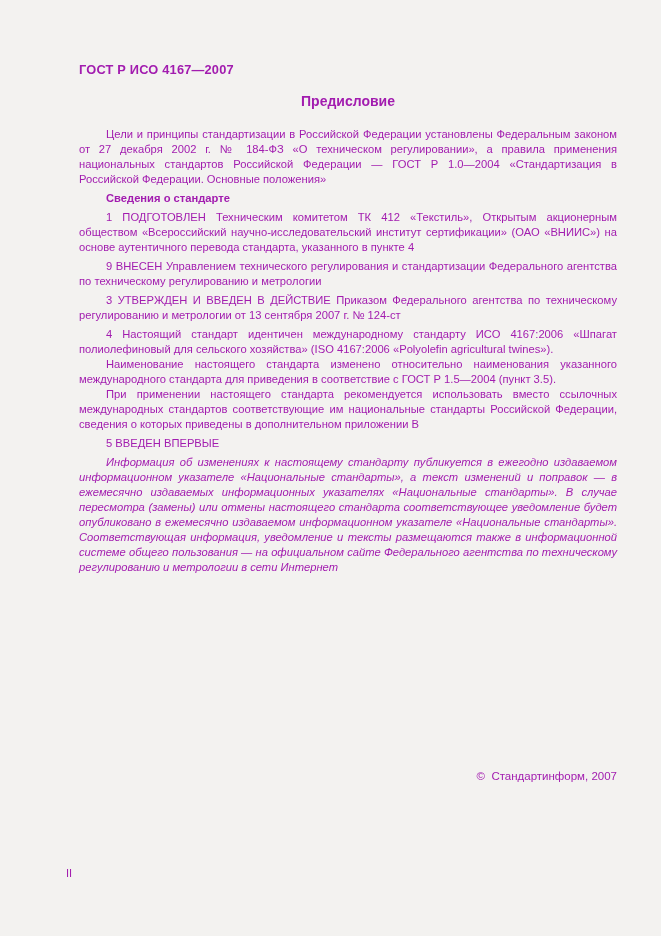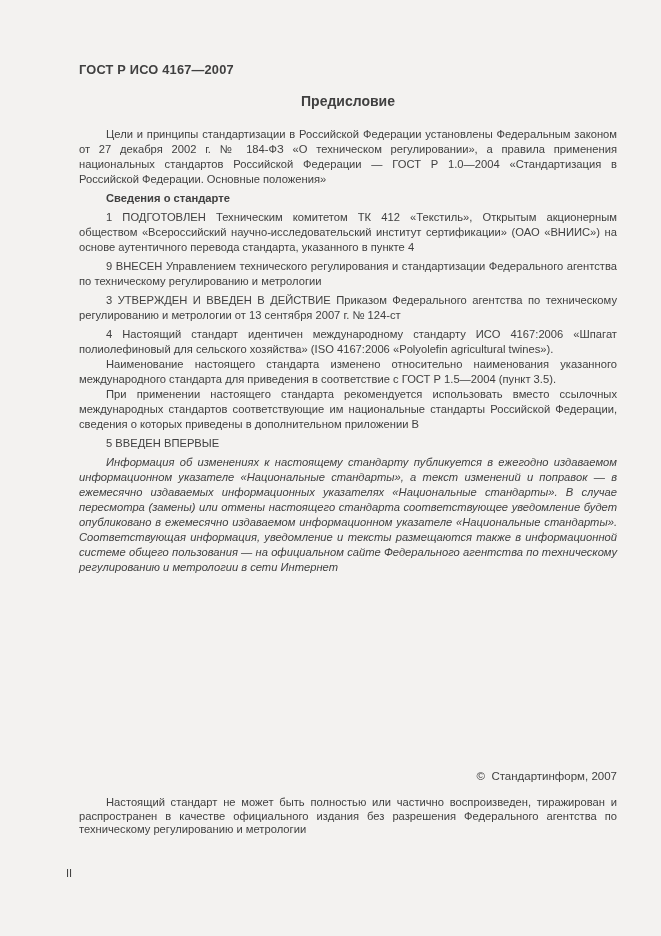--- a/index.html
+++ b/index.html
@@ -6,21 +6,21 @@
     margin: 0;
     padding: 0;
     background: #e8e8e6;
   }
   .page {
     position: relative;
     width: 661px;
     height: 936px;
     background: #f3f2f0;
     font-family: "Liberation Sans", "DejaVu Sans", sans-serif;
-    color: #404040;
+    color: #a21caf;
     overflow: hidden;
   }
   .content {
     position: absolute;
     left: 79px;
     top: 62px;
     width: 538px;
   }
   .doc-code {
     font-size: 12.8px;
@@ -107,16 +107,15 @@
     <p class="body">При применении настоящего стандарта рекомендуется использовать вместо ссылочных международных стандартов соответствующие им национальные стандарты Российской Федерации, сведения о которых приведены в дополнительном приложении В</p>
 
     <p class="body gap">5 ВВЕДЕН ВПЕРВЫЕ</p>
 
     <p class="body gap notice">Информация об изменениях к настоящему стандарту публикуется в ежегодно издаваемом информационном указателе «Национальные стандарты», а текст изменений и поправок — в ежемесячно издаваемых информационных указателях «Национальные стандарты». В случае пересмотра (замены) или отмены настоящего стандарта соответствующее уведомление будет опубликовано в ежемесячно издаваемом информационном указателе «Национальные стандарты». Соответствующая информация, уведомление и тексты размещаются также в информационной системе общего пользования — на официальном сайте Федерального агентства по техническому регулированию и метрологии в сети Интернет</p>
 
   </div>
 
   <div class="footer-copyright">©  Стандартинформ, 2007</div>
 
-  <p class="footer-restriction">Настоящий стандарт не может быть полностью или частично воспроизведен, тиражирован и распространен в качестве официального издания без разрешения Федерального агентства по техническому регулированию и метрологии</p>
 
   <div class="page-number">II</div>
 </div>
 
 </body></html>

